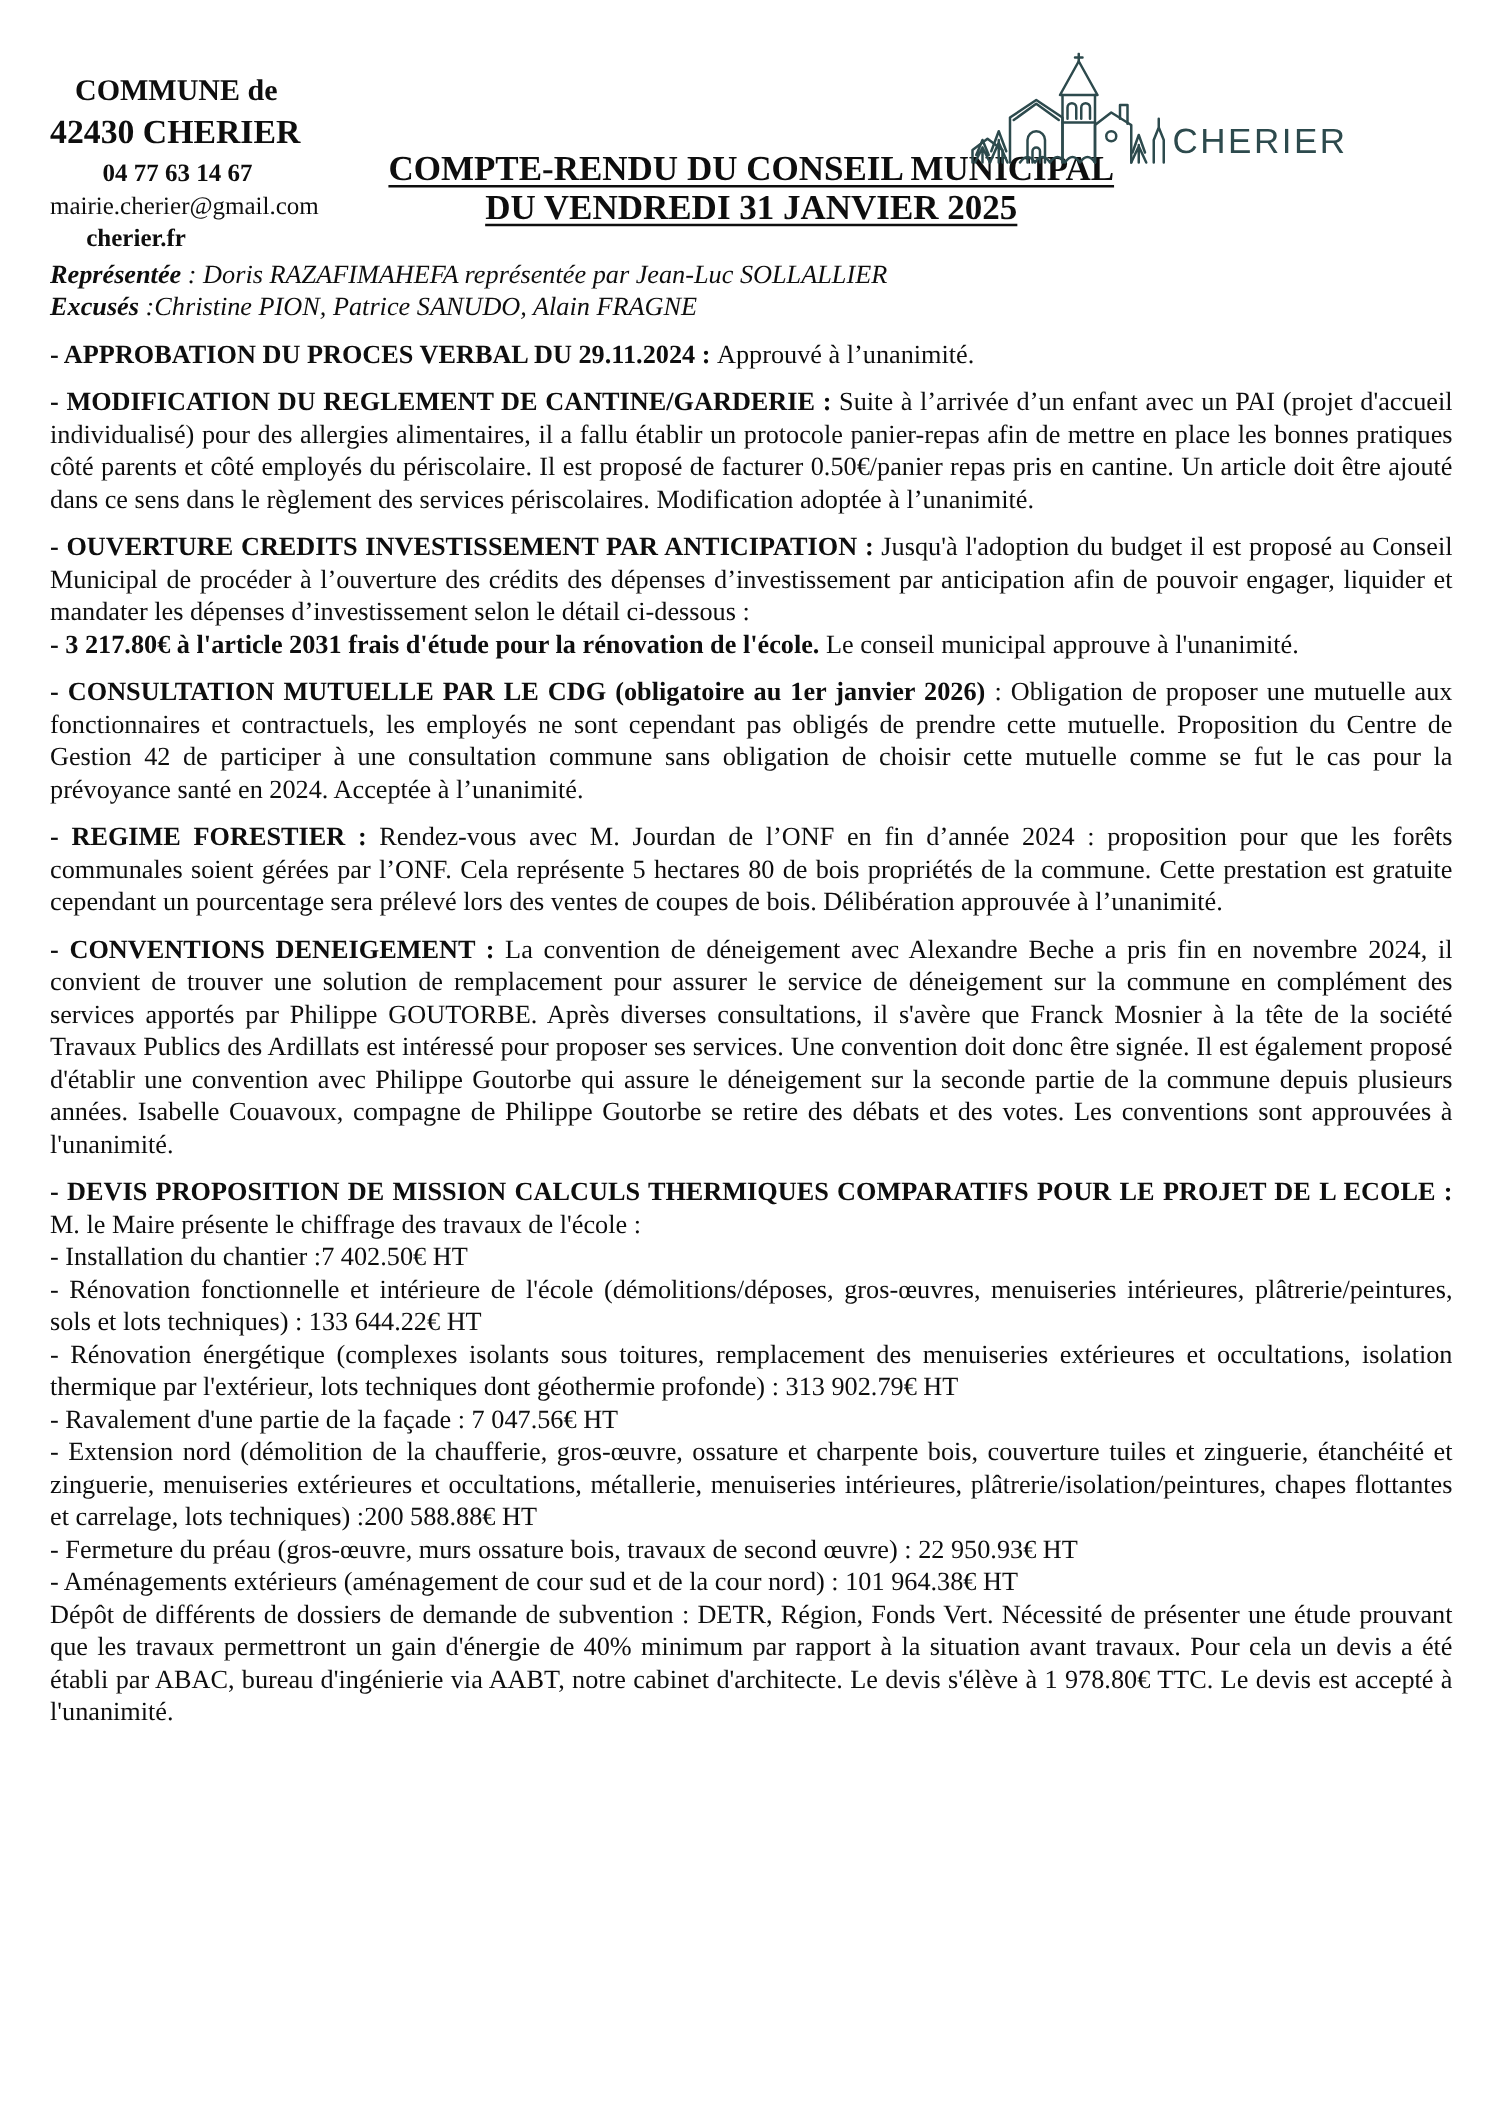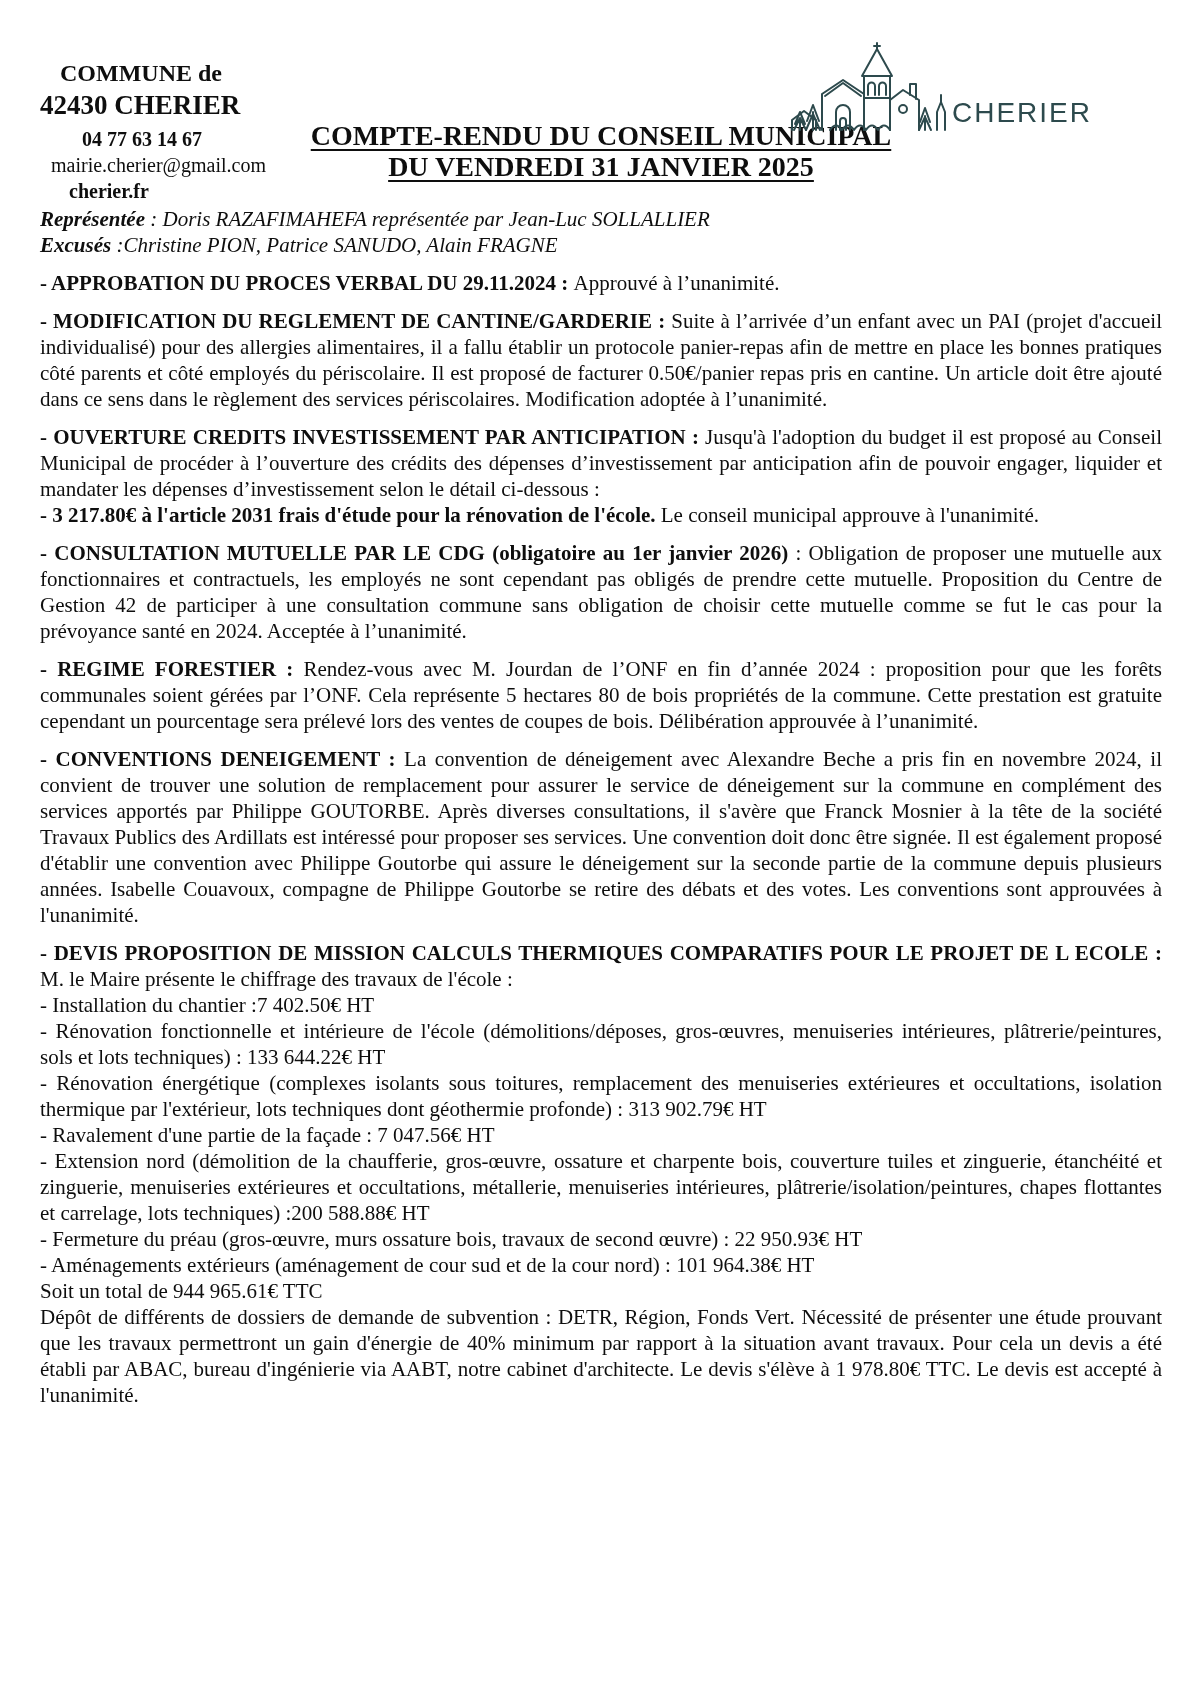--- a/index.html
+++ b/index.html
@@ -9,31 +9,31 @@
     font-family:"Liberation Serif", serif; color:#0e0e0e;
   }
   .page { position:absolute; inset:0; padding:0 38px 0 40px; }
 
   
   .header { position:relative; height:200px; }
   .org { padding-top:58px; }
   .org-line1 { font-weight:bold; font-size:24px; line-height:31px;margin-left:20px; }
   .org-line2 { font-weight:bold; font-size:27px; line-height:33px; }
   .org-phone  { font-weight:bold; font-size:20px; line-height:26px; margin-top:4px;margin-left:42px; }
-  .org-email  { font-size:20px; line-height:26px;margin-left:11px; }
+  .org-email  { font-size:20px; line-height:26px; }
   .org-web    { font-weight:bold; font-size:20px; line-height:26px;margin-left:29px; }
 
   .title-block { position:absolute; top:120px; left:50%; transform:translateX(-50%); width:940px; text-align:center; }
   .title-line {
     font-weight:bold; font-size:28px; line-height:31px;
     text-decoration:underline; text-decoration-thickness:2px; text-underline-offset:4px;
     white-space:nowrap;
   }
 
-  .logo { position:absolute; top:42px; right:70px; display:flex; align-items:flex-end; }
+  .logo { position:absolute; top:42px; right:84px; display:flex; align-items:flex-end; }
   .logo-text {
     font-family:"Liberation Sans", sans-serif; font-weight:300; font-size:28px;
     letter-spacing:2px; color:#2d4a4d; line-height:1; margin:0 0 7px 2px;
   }
 
   
   .content { margin-top:6px; }
   .para { font-size:21px; line-height:26px; text-align:justify; }
   .gap  { margin-top:12px; }
   .b    { font-weight:bold; }
@@ -127,18 +127,17 @@
       <p class="para">
         <span class="b">- DEVIS PROPOSITION DE MISSION CALCULS THERMIQUES COMPARATIFS POUR LE PROJET DE L ECOLE : </span><span>M. le Maire présente le chiffrage des travaux de l'école :</span>
       </p>
       <div class="para">- Installation du chantier :7 402.50€ HT</div>
       <div class="para">- Rénovation fonctionnelle et intérieure de l'école (démolitions/déposes, gros-œuvres, menuiseries intérieures, plâtrerie/peintures, sols et lots techniques) : 133 644.22€ HT</div>
       <div class="para">- Rénovation énergétique (complexes isolants sous toitures, remplacement des menuiseries extérieures et occultations, isolation thermique par l'extérieur, lots techniques dont géothermie profonde) : 313 902.79€ HT</div>
       <div class="para">- Ravalement d'une partie de la façade : 7 047.56€ HT</div>
       <div class="para">- Extension nord (démolition de la chaufferie, gros-œuvre, ossature et charpente bois, couverture tuiles et zinguerie, étanchéité et zinguerie, menuiseries extérieures et occultations, métallerie, menuiseries intérieures, plâtrerie/isolation/peintures, chapes flottantes et carrelage, lots techniques) :200 588.88€ HT</div>
       <div class="para">- Fermeture du préau (gros-œuvre, murs ossature bois, travaux de second œuvre) : 22 950.93€ HT</div>
       <div class="para">- Aménagements extérieurs (aménagement de cour sud et de la cour nord) : 101 964.38€ HT</div>
-      <div class="para">Soit un total de 944 965.61€ TTC</div>
       <div class="para">Dépôt de différents de dossiers de demande de subvention : DETR, Région, Fonds Vert. Nécessité de présenter une étude prouvant que les travaux permettront un gain d'énergie de 40% minimum par rapport à la situation avant travaux. Pour cela un devis a été établi par ABAC, bureau d'ingénierie via AABT, notre cabinet d'architecte. Le devis s'élève à 1 978.80€ TTC. Le devis est accepté à l'unanimité.</div>
     </div>
 
   </div>
 </div>
 
 </body></html>

